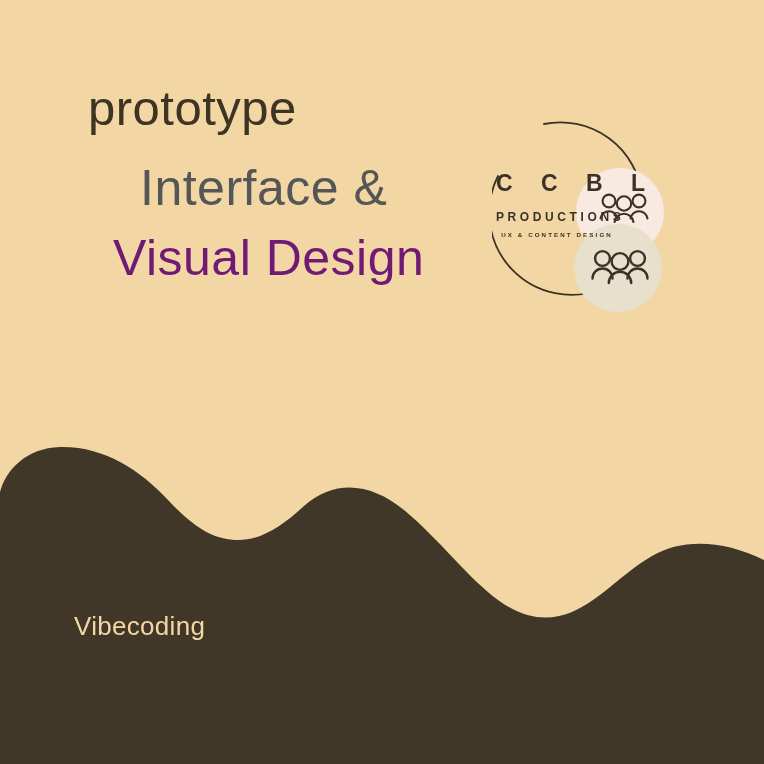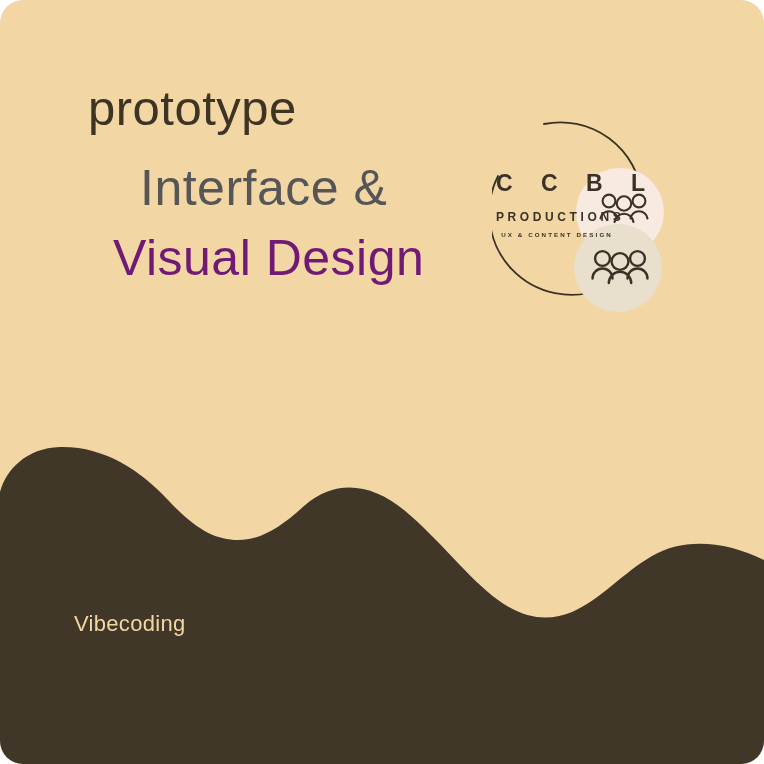--- a/index.html
+++ b/index.html
@@ -7,21 +7,20 @@
     padding: 0;
     background: #ffffff;
   }
   #poster {
     position: relative;
     width: 764px;
     height: 764px;
     overflow: hidden;
     background: #F2D7A5;
     font-family: "Liberation Sans", sans-serif;
-    border-radius: 23px;
   }
 
   
   #wave-layer {
     position: absolute;
     left: 0;
     top: 0;
     width: 764px;
     height: 764px;
     display: block;
@@ -152,21 +151,21 @@
     color: #3A3226;
     white-space: nowrap;
   }
 
   
   #caption {
     position: absolute;
     left: 74px;
     top: 608px;
     color: #F2D7A5;
-    font-size: 22px;
+    font-size: 26px;
     line-height: 1.42;
     font-weight: 400;
     letter-spacing: 0.3px;
   }
   .caption-line { display: block; white-space: nowrap; }
 </style>
 </head>
 <body>
 
 <div id="poster">

